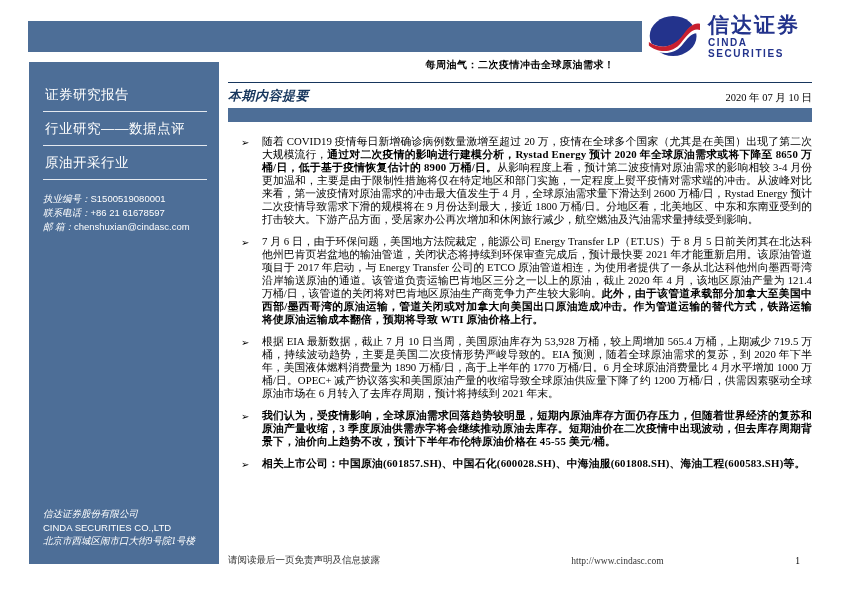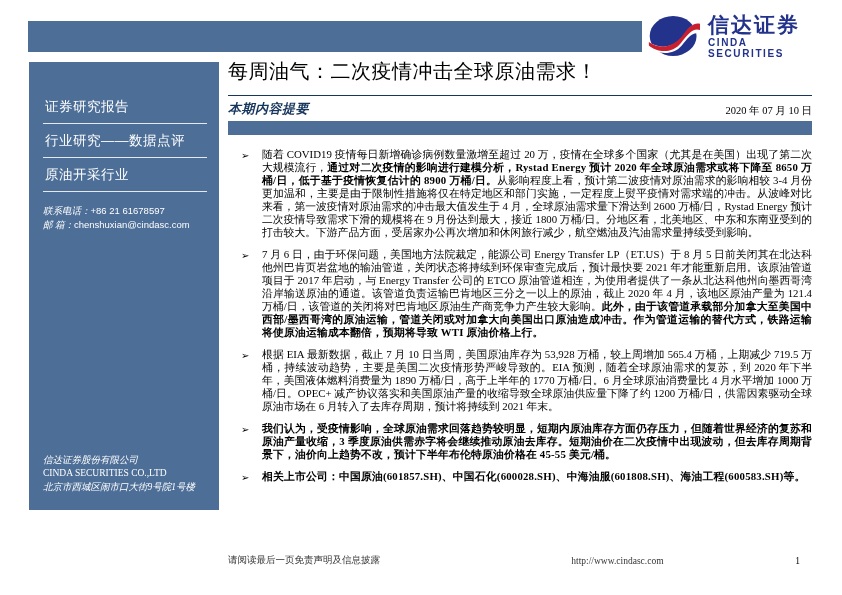--- a/index.html
+++ b/index.html
@@ -10,33 +10,33 @@
   .banner { position:absolute; left:28px; top:21px; width:614px; height:31px; background:#4d6e97; }
 
   
   .logo { position:absolute; left:648px; top:12px; width:170px; height:48px; display:flex; align-items:center; }
   .logo-mark { flex:0 0 52px; height:44px; }
   .logo-text { margin-left:8px; display:flex; flex-direction:column; align-items:flex-start; }
   .logo-cn { font-family:"Liberation Sans","DejaVu Sans",sans-serif; font-weight:bold; font-size:21px; color:#23338c; letter-spacing:2px; line-height:22px; }
   .logo-en { font-family:Liberation Sans, sans-serif; font-weight:bold; font-size:10px; color:#23338c; letter-spacing:1.6px; margin-top:1px; }
 
   
-  .sidebar { position:absolute; left:29px; top:62px; width:190px; height:448px; background:#4d6e97; color:#fff; padding:28px 12px 16px 14px; }
+  .sidebar { position:absolute; left:29px; top:62px; width:190px; height:502px; background:#4d6e97; color:#fff; padding:16px 12px 16px 14px; }
   .nav-item { font-family:"Liberation Sans","DejaVu Sans",sans-serif; font-size:13.5px; padding:8px 0 7px 2px; border-bottom:1px solid rgba(255,255,255,0.85); letter-spacing:0.5px; }
   .analyst { margin-top:12px; font-size:9.5px; line-height:14px; }
   .analyst-name { font-weight:bold; font-style:italic; font-size:10px; margin-bottom:3px; letter-spacing:0.5px; }
   .analyst-row { font-style:italic; }
   .analyst-row .latin { font-style:normal; font-family:"Liberation Sans","DejaVu Sans",sans-serif; font-size:9.5px; }
   .company { position:absolute; left:14px; right:12px; bottom:16px; font-size:9.5px; line-height:13.5px; font-style:italic; }
-  .company .latin { font-style:normal; font-family:Liberation Serif, serif; }
+  .company .latin { font-style:normal; font-family:Liberation Sans, sans-serif; }
   .company .post { margin-top:5px; }
 
   
   .main { position:absolute; left:228px; top:58px; width:584px; }
-  .title { font-family:"Liberation Sans","DejaVu Sans",sans-serif; font-weight:normal; font-size:20px; color:#000; letter-spacing:0.5px; }
+  .title { font-family:"Liberation Sans","DejaVu Sans",sans-serif; font-weight:bold; font-size:10px; color:#000; letter-spacing:0.5px;text-align:center; }
   .rule { margin-top:10px; border-top:1.5px solid #17365d; }
   .summary-row { display:flex; align-items:flex-end; justify-content:space-between; margin-top:4px; }
   .summary-label { font-weight:bold; font-style:italic; font-size:13px; color:#17365d; letter-spacing:0.5px; }
   .date { font-size:10.5px; color:#000; }
   .blue-bar { margin-top:3px; height:14px; background:#4d6e97; }
 
   .bullets { margin-top:13px; }
   .bullet { display:flex; margin-bottom:9px; }
   .bullet-marker { flex:0 0 34px; padding-left:13px; font-size:10px; line-height:15.2px; color:#000; }
   .bullet-text { flex:1; font-size:10.8px; line-height:13px; text-align:justify; }
@@ -61,20 +61,21 @@
     <span class="logo-en">CINDA SECURITIES</span>
   </div>
 </div>
 
 <div class="sidebar">
   <div class="nav-item">证券研究报告</div>
   <div class="nav-item">行业研究——数据点评</div>
   <div class="nav-item">原油开采行业</div>
 
   <div class="analyst">
+    <div class="analyst-row"><span>执业编号：</span><span class="latin">S1500519080001</span></div>
     <div class="analyst-row"><span>联系电话：</span><span class="latin">+86 21 61678597</span></div>
     <div class="analyst-row"><span>邮  箱：</span><span class="latin">chenshuxian@cindasc.com</span></div>
   </div>
 
   <div class="company">
     <div>信达证券股份有限公司</div>
     <div class="latin">CINDA SECURITIES CO.,LTD</div>
     <div>北京市西城区闹市口大街9号院1号楼</div>
   </div>
 </div>

